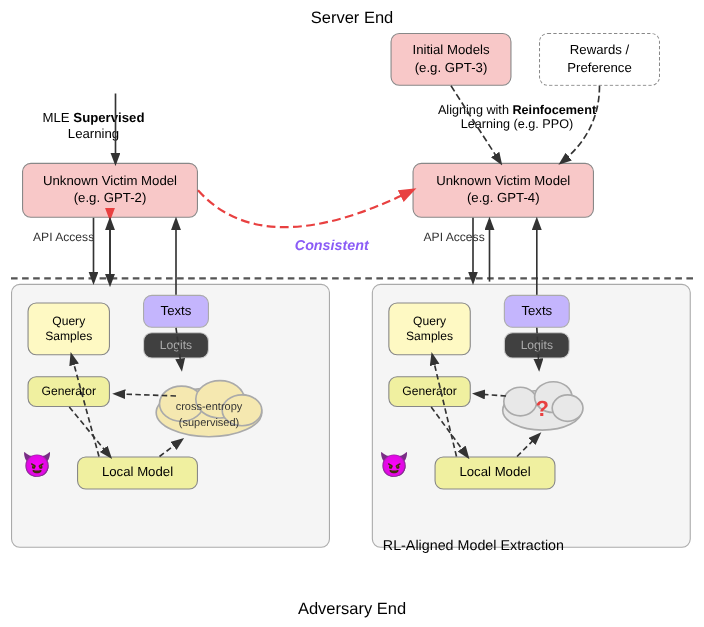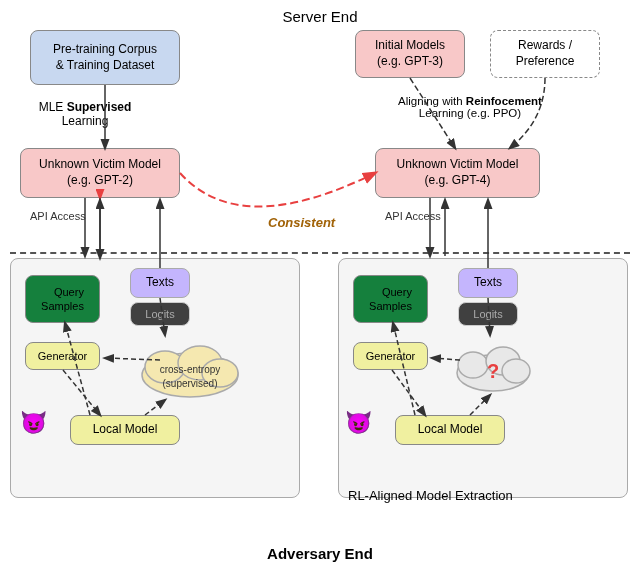--- a/index.html
+++ b/index.html
@@ -32,21 +32,20 @@
       left: 50%;
       transform: translateX(-50%);
       font-size: 15px;
     }
 
     .adversary-label {
       bottom: 8px;
       left: 50%;
       transform: translateX(-50%);
       font-size: 15px;
-      font-weight: bold;
     }
 
     
     .divider {
       position: absolute;
       top: 252px;
       left: 10px;
       right: 10px;
       border-top: 2px dashed #555;
     }
@@ -69,23 +68,22 @@
     }
     .box-pink {
       background: #f8c8c8;
       border: 1.5px solid #888;
     }
     .box-yellow {
       background: #f0f0a0;
       border: 1.5px solid #888;
     }
     .box-light-blue {
-      background: #15803d;
-      border: 1.5px solid #888;
-      text-align: right;
+      background: #fef9c3;
+      border: 1.5px solid #888;
     }
     .box-gray {
       background: #404040;
       border: 1.5px solid #888;
     }
     .box-white {
       background: #c4b5fd;
       border: 1.5px solid #aaa;
     }
     .box-dashed {
@@ -106,44 +104,41 @@
       position: absolute;
       top: 0;
       left: 0;
       width: 640px;
       height: 570px;
       pointer-events: none;
     }
 
     .consistent-label {
       position: absolute;
-      color: #a16207;
+      color: #8b5cf6;
       font-size: 13px;
       font-weight: bold;
       font-style: italic;
     }
 
     .cloud {
       position: absolute;
     }
   </style>
 </head>
 <body>
 
 <div class="diagram-container">
 
   <div class="section-label server-label">Server End</div>
 
   <div class="section-label adversary-label">Adversary End</div>
 
   <div class="divider"></div>
 
-  <div class="box box-blue" style="left:30px; top:30px; width:150px; height:55px; font-size:12px;">
-    <span>Pre-training Corpus<br>&amp; Training Dataset</span>
-  </div>
 
   <div style="position:absolute; left:20px; top:100px; width:130px; text-align:center; font-size:12px;">
     MLE <b>Supervised</b><br>Learning
   </div>
 
   <div class="box box-pink" style="left:20px; top:148px; width:160px; height:50px; font-size:12px;">
     <span>Unknown Victim Model<br>(e.g. GPT-2)</span>
   </div>
 
   <div style="position:absolute; left:30px; top:210px; font-size:11px; color:#333;">API Access</div>

